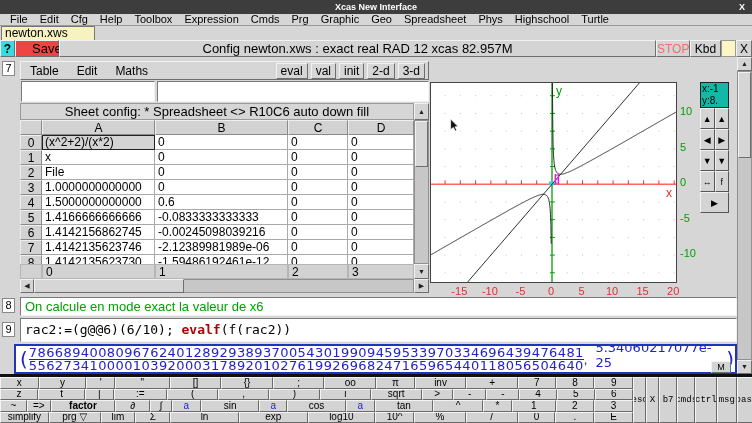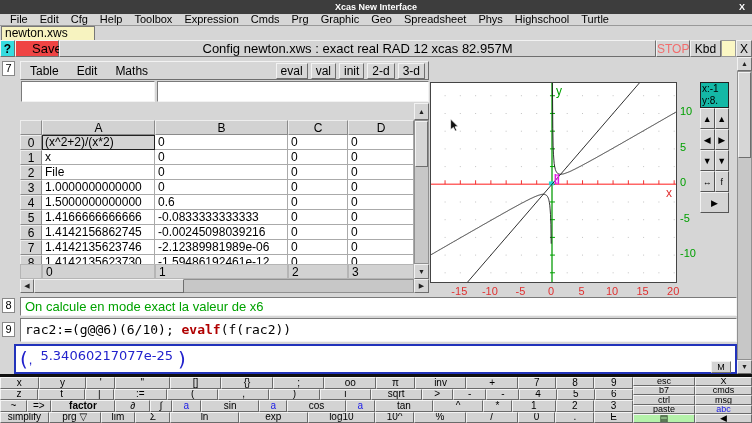--- a/index.html
+++ b/index.html
@@ -74,21 +74,21 @@
   .frac{display:inline-flex;flex-direction:column;font-family:"DejaVu Sans",sans-serif;
     font-size:13px;line-height:12px;letter-spacing:.4px;}
   .num{border-bottom:1px solid #2222cc;}
   .osep{font-size:13px;}
   .ofloat{font-family:"DejaVu Sans",sans-serif;font-size:13px;margin:0 4px 8px 8px;}
   .mbtn{left:711px;top:361px;width:20px;height:12px;font-size:9px;line-height:11px;}
   .sep{left:0;top:374px;width:752px;height:3px;background:#101010;}
   
   .kb{left:0;top:377px;width:752px;height:46px;display:flex;}
   .kb-main{width:633px;display:flex;flex-direction:column;}
-  .kb-side{width:119px;display:flex;flex-direction:column;}
+  .kb-side{width:119px;display:flex;flex-direction:row;font-family:Liberation Mono, monospace;}
   .kb-row{display:flex;flex:1;min-height:0;}
   .key{border:1px solid;border-color:#f4f4f4 #6a6a6a #6a6a6a #f4f4f4;background:#d3d3d3;
     font-size:10px;display:flex;align-items:center;justify-content:center;
     min-width:0;overflow:hidden;line-height:1;flex-basis:0;}
   .key.b{color:#1a1ae8;}
   .key.g{background:#b5f2aa;}
   .kb-side .key{font-size:9px;}
 </style>
 </head>
 <body>
@@ -134,20 +134,21 @@
       <div class="smenu">Maths</div>
       <div class="spacer"></div>
       <div class="sbtn">eval</div>
       <div class="sbtn">val</div>
       <div class="sbtn">init</div>
       <div class="sbtn">2-d</div>
       <div class="sbtn">3-d</div>
     </div>
   <div class="abs inputbox" style="left:21px;top:81px;width:134px;height:21px;"></div>
   <div class="abs inputbox" style="left:157px;top:81px;width:272px;height:21px;"></div>
+  <div class="abs configbar">Sheet config: * Spreadsheet &lt;&gt; R10C6 auto down fill</div>
   <div class="abs sbbtn" style="left:414px;top:103px;width:15px;height:17px;line-height:15px;">▲</div>
 
   <div class="abs sheet-table">
       <div class="trow">
         <div class="rnum" style="width: 22px;"></div>
         <div class="hcell" style="width: 113px;">A</div>
         <div class="hcell" style="width: 133px;">B</div>
         <div class="hcell" style="width: 60px;">C</div>
         <div class="hcell" style="width: 66px;">D</div>
       </div>
@@ -485,20 +486,24 @@
   <div class="abs sbbtn" style="left:737px;top:360px;width:15px;height:14px;">▼</div>
 
   <div class="abs lvl" style="left:2px;top:298px;width:13px;height:15px;">8</div>
   <div class="abs entry e8" style="left:20px;top:297px;width:717px;height:19px;">On calcule en mode exact la valeur de x6</div>
 
   <div class="abs lvl" style="left:2px;top:322px;width:13px;height:15px;">9</div>
   <div class="abs entry e9" style="left:20px;top:318px;width:717px;height:24px;"><span>rac2:=(g@@6)(6/10); </span><span class="kw">evalf</span><span>(f(rac2))</span></div>
 
   <div class="abs outbox">
     <span class="paren">(</span>
+    <span class="frac">
+      <span class="num">7866894008096762401289293893700543019909459533970334696439476481</span>
+      <span class="den">5562734100001039200031789201027619926968247165965440118056504640</span>
+    </span>
     <span class="osep">,</span>
     <span class="ofloat">5.34060217077e-25</span>
     <span class="paren">)</span>
   </div>
   <div class="abs btnish mbtn">M</div>
 
   <div class="abs sep"></div>
 
   <div class="abs kb">
     <div class="kb-main">

